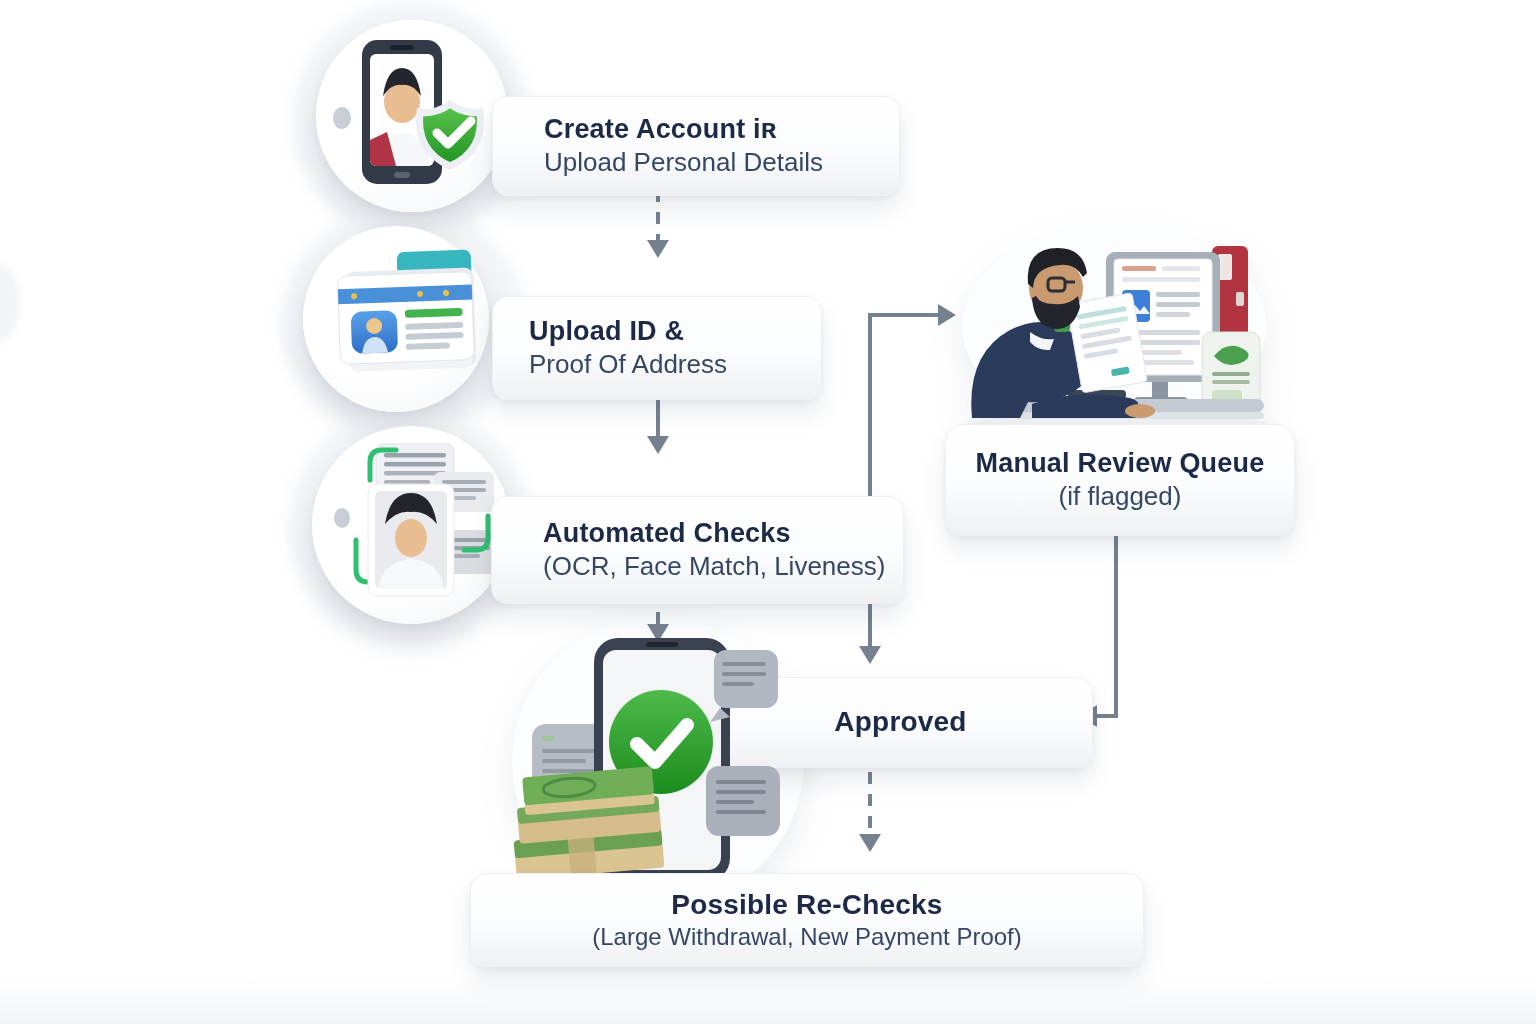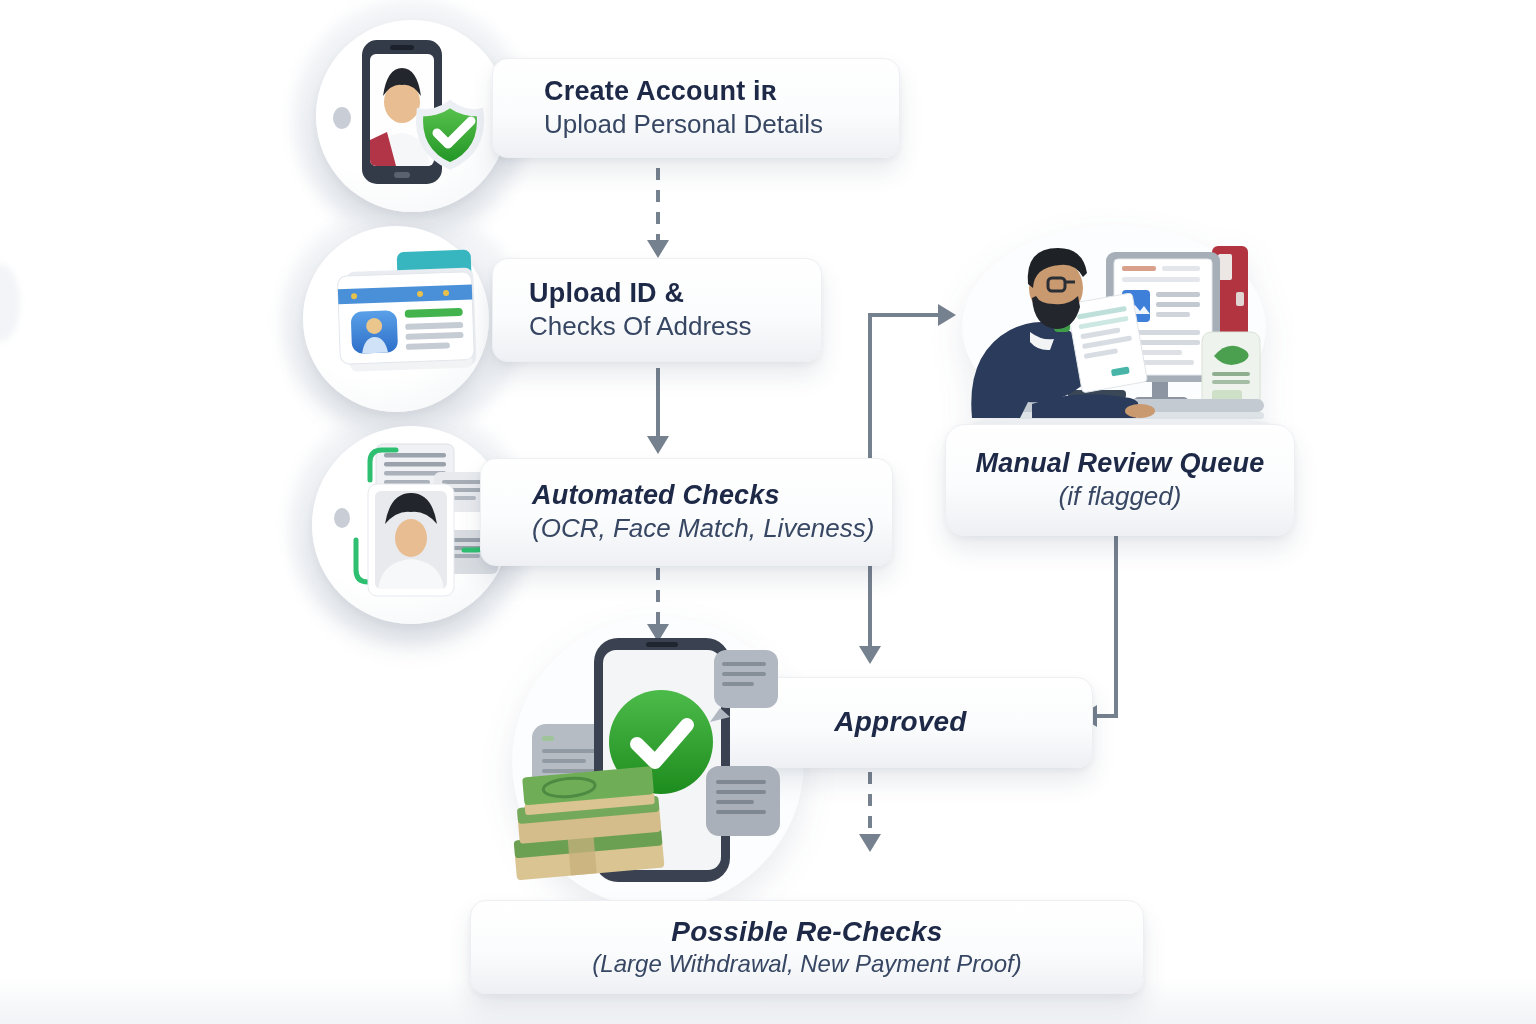--- a/index.html
+++ b/index.html
@@ -28,22 +28,22 @@
   .illus{z-index:2;filter:drop-shadow(0 14px 16px rgba(44,58,88,.10));}
   .illus-fg{z-index:6;}
   
   .step-box{
     position:absolute;z-index:5;border-radius:16px;box-sizing:border-box;
     background:linear-gradient(180deg,#ffffff 0%,#fbfcfd 55%,#eef0f4 100%);
     border:1px solid #edeff3;
     box-shadow:0 14px 24px rgba(44,58,88,.10),0 3px 6px rgba(44,58,88,.05);
     display:flex;flex-direction:column;justify-content:center;
   }
-  .left-box{padding-left:51px;align-items:flex-start;text-align:center;}
-  .center-box{align-items:center;text-align:center;font-style:italic;}
+  .left-box{padding-left:51px;align-items:flex-start;text-align:center;margin-top:38px;}
+  .center-box{align-items:center;text-align:center;}
   .box-title{font-weight:bold;font-size:27px;line-height:1.24;color:#1d2947;letter-spacing:.2px;}
   .box-sub{font-size:26px;line-height:1.26;color:#374763;}
   .recheck .box-title{font-size:28px;}
   .recheck .box-sub{font-size:24px;}
   .z7{z-index:7;}
   .bottom-fade{position:absolute;left:0;right:0;bottom:0;height:46px;z-index:0;
     background:linear-gradient(180deg,rgba(243,245,248,0) 0%,#f1f3f6 100%);}
 </style>
 </head>
 <body>
@@ -217,24 +217,24 @@
   <div class="vline dashed" style="left:868px;top:772px;height:62px;"></div>
   <div class="arrow-down" style="left:859px;top:834px;"></div>
 
   <div class="step-box left-box" style="left:492px;top:58px;width:408px;height:100px;">
     <div class="box-title">Create Account iʀ</div>
     <div class="box-sub">Upload Personal Details</div>
   </div>
 
   <div class="step-box left-box" style="left:492px;top:258px;width:330px;height:104px;padding-left:36px;">
     <div class="box-title">Upload ID &amp;</div>
-    <div class="box-sub">Checks Of Address</div>
-  </div>
-
-  <div class="step-box left-box" style="left:480px;top:458px;width:413px;height:108px;font-style:italic;">
+    <div class="box-sub">Proof Of Address</div>
+  </div>
+
+  <div class="step-box left-box" style="left:491px;top:458px;width:413px;height:108px;">
     <div class="box-title">Automated Checks</div>
     <div class="box-sub">(OCR, Face Match, Liveness)</div>
   </div>
 
   <div class="step-box center-box" style="left:945px;top:424px;width:350px;height:112px;border-radius:20px;">
     <div class="box-title">Manual Review Queue</div>
     <div class="box-sub">(if flagged)</div>
   </div>
 
   <div class="step-box center-box" style="left:708px;top:677px;width:385px;height:91px;">
@@ -278,18 +278,18 @@
       <rect x="6" y="222" width="148" height="18" rx="4" fill="#6ba052"></rect>
       <rect x="60" y="222" width="26" height="40" fill="#c8b07c" opacity=".75"></rect>
       <rect x="12" y="200" width="142" height="26" rx="4" fill="#d4bd8a"></rect>
       <rect x="12" y="190" width="142" height="16" rx="4" fill="#74a85a"></rect>
       <rect x="20" y="186" width="130" height="12" rx="3" fill="#d9c492"></rect>
       <rect x="20" y="160" width="130" height="28" rx="4" fill="#6fae57"></rect>
       <ellipse cx="66" cy="174" rx="26" ry="9" fill="none" stroke="#4d8a42" stroke-width="3"></ellipse>
     </g>
   </svg>
 
-  <div class="step-box center-box recheck z7" style="left:470px;top:900px;width:674px;height:94px;">
+  <div class="step-box center-box recheck z7" style="left:470px;top:873px;width:674px;height:94px;">
     <div class="box-title">Possible Re-Checks</div>
     <div class="box-sub">(Large Withdrawal, New Payment Proof)</div>
   </div>
 
 </div>
 
 </body></html>

